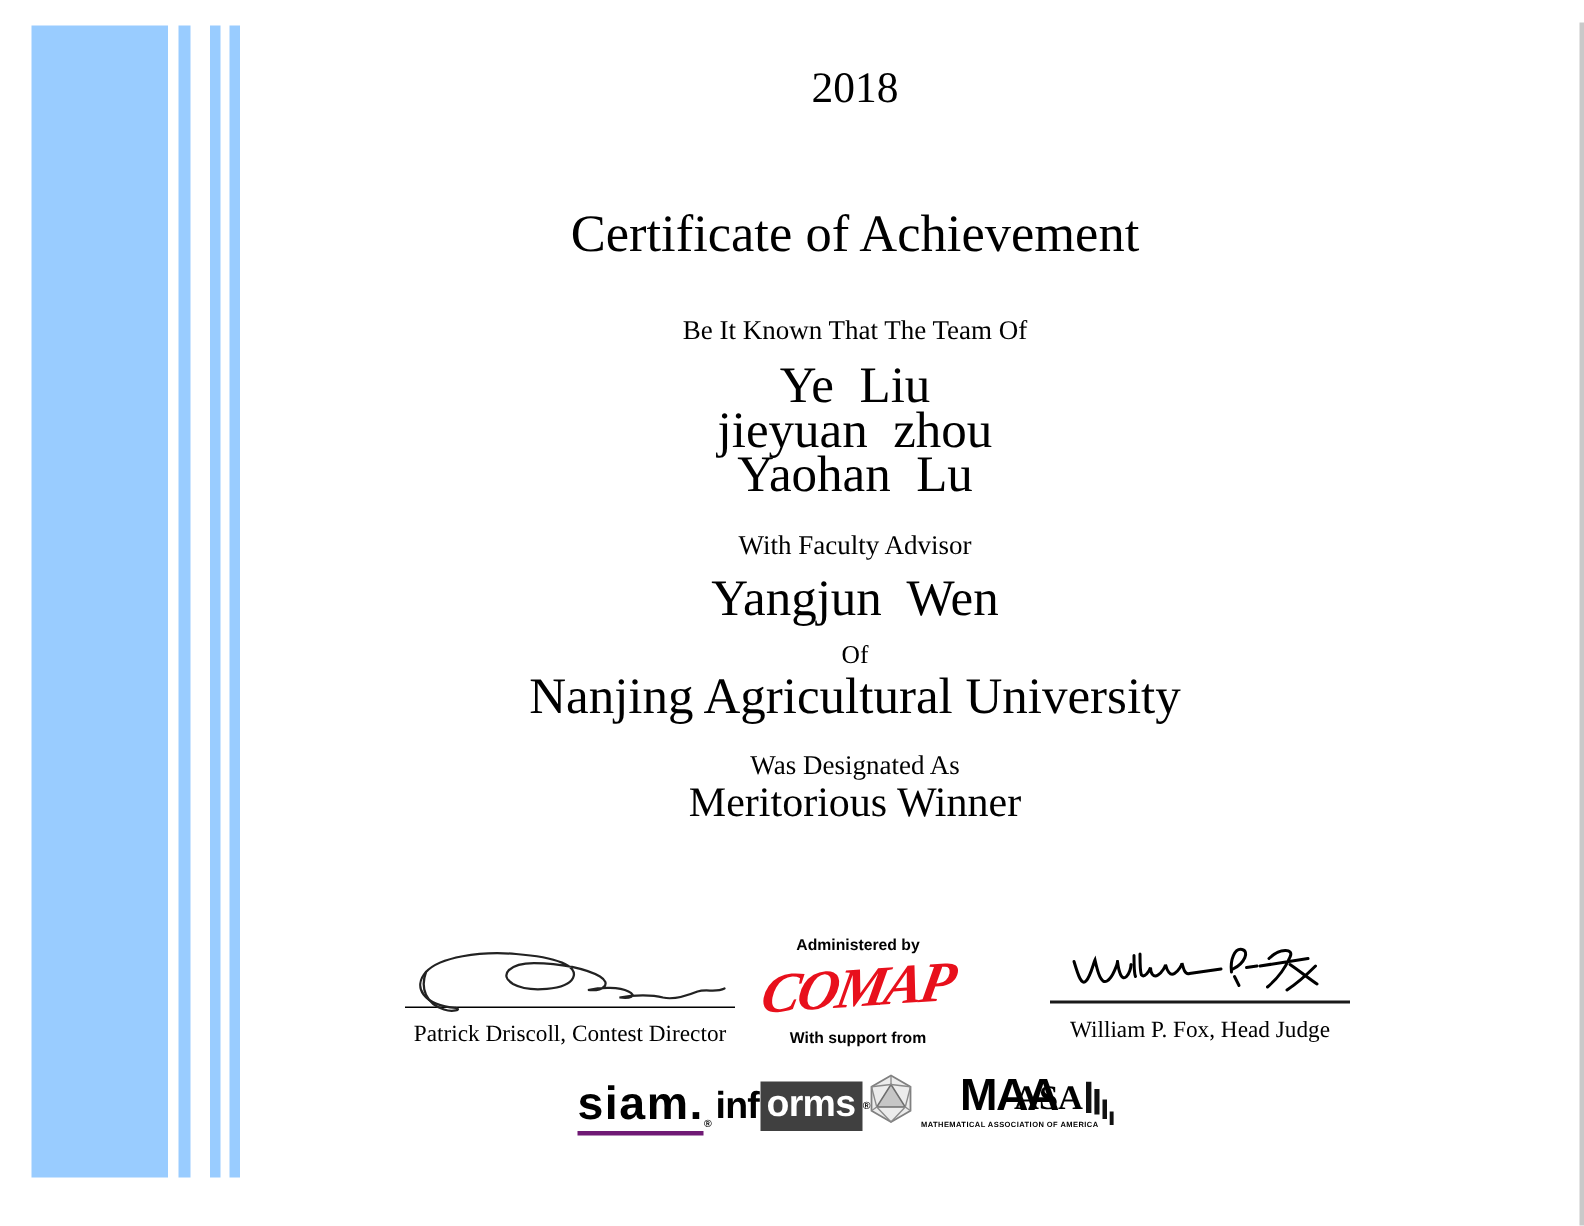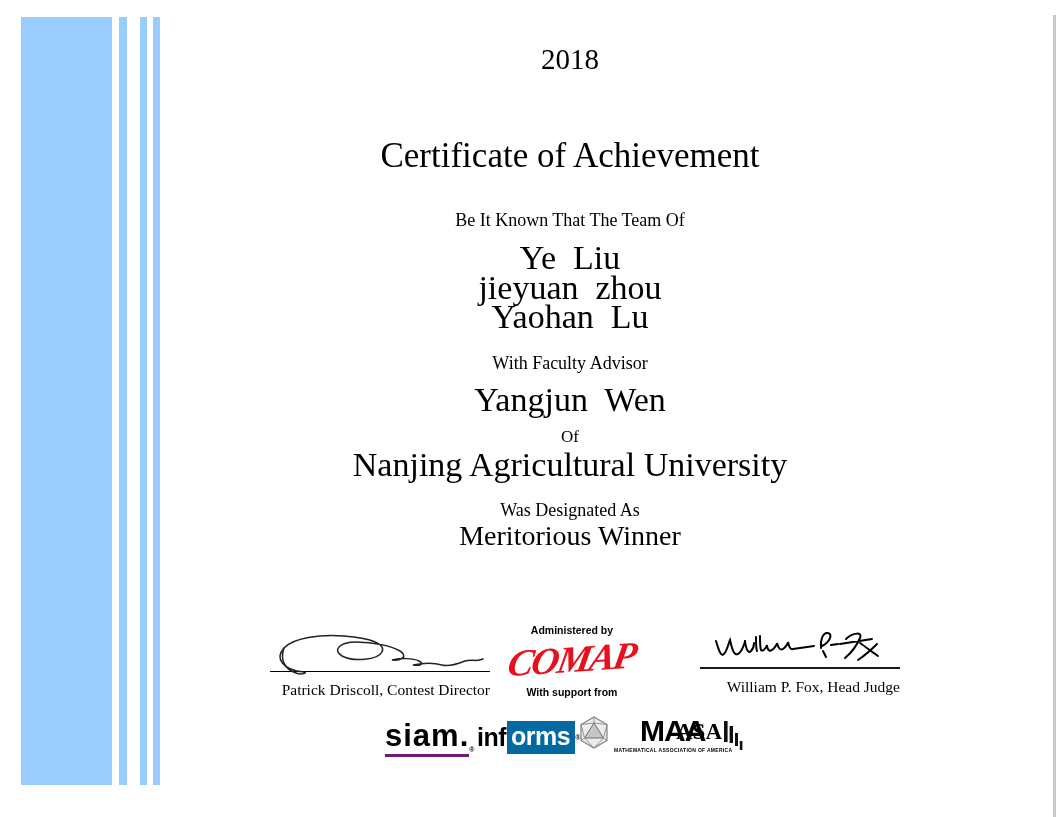--- a/index.html
+++ b/index.html
@@ -35,21 +35,21 @@
   .member-1   { top:253px; }
   .member-2   { top:282px; }
   .adv-intro  { top:338px;text-align:center; }
   .advisor    { top:365px; }
   .of-lbl     { top:412px; font-size:17px; }
   .institution{ top:430px; }
   .desig-intro{ top:485px; }
   .designation{ top:505px; font-size:28px; }
 
   
-  .sig-block { position:absolute; text-align:right; }
+  .sig-block { position:absolute; text-align:center; }
   .sig-left  { left:270px; top:616px; width:220px; }
   .sig-right { left:700px; top:612px; width:200px; }
   .sig-line  { height:0; border-top:1.5px solid #000; margin-top:-4px; }
   .sig-line-thick { border-top:2.5px solid #1a1a1a; }
   .sig-label { font-size:15.5px; margin-top:9px; white-space:nowrap; }
 
   .comap-block { position:absolute; left:498px; top:609px; width:148px; text-align:center;
                  font-family:"Liberation Sans", sans-serif; }
   .tiny-bold { font-size:10.5px; font-weight:700; }
   .comap-logo {
@@ -63,21 +63,21 @@
 
   
   .logo { position:absolute; font-family:"Liberation Sans", sans-serif; }
   .siam-logo { left:385px; top:705px; font-size:31px; font-weight:900;
                letter-spacing:1px; line-height:1; }
   .siam-word { border-bottom:3px solid #701a75; padding-bottom:1px; }
   .reg-mark  { font-size:7px; vertical-align:bottom; }
 
   .informs-logo { left:477px; top:706px; display:flex; align-items:center;
                   font-size:25px; font-weight:800; letter-spacing:-0.5px; line-height:1; }
-  .informs-box  { background:#0369a1; color:#fff; padding:3px 5px 5px 4px; margin-left:1px; }
+  .informs-box  { background:#404040; color:#fff; padding:3px 5px 5px 4px; margin-left:1px; }
 
   .maa-logo { left:578px; top:701px; display:flex; align-items:flex-start; }
   .maa-col  { margin-left:4px; }
   .maa-text { font-size:30px; font-weight:800; letter-spacing:-1px; line-height:1;margin-left:26px; }
   .maa-sub  { font-size:5px; font-weight:700; letter-spacing:0.3px; margin-top:1px; white-space:nowrap; }
 
   .asa-logo  { left:676px; top:705px; display:flex; align-items:flex-start;
                font-family:"Liberation Serif", serif; }
   .asa-text  { font-size:23px; font-weight:700; line-height:1; }
   .asa-bars  { margin-left:2px; margin-top:1px; }

